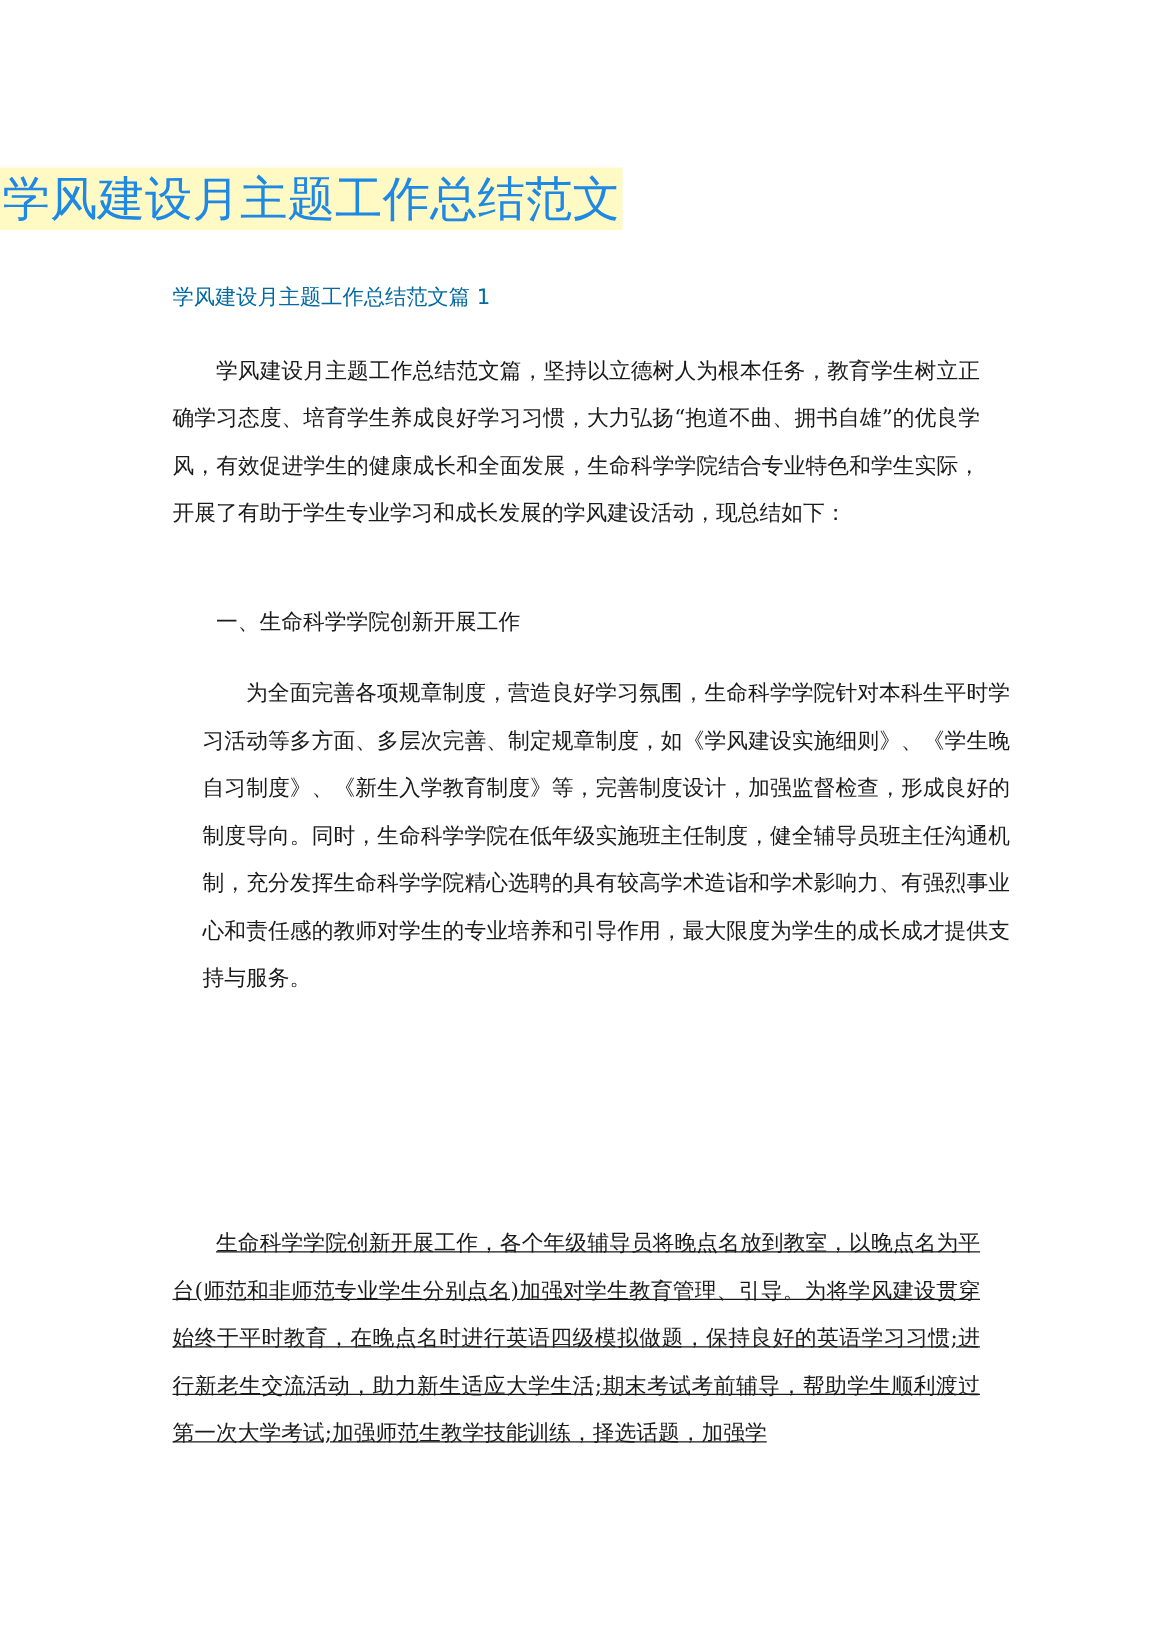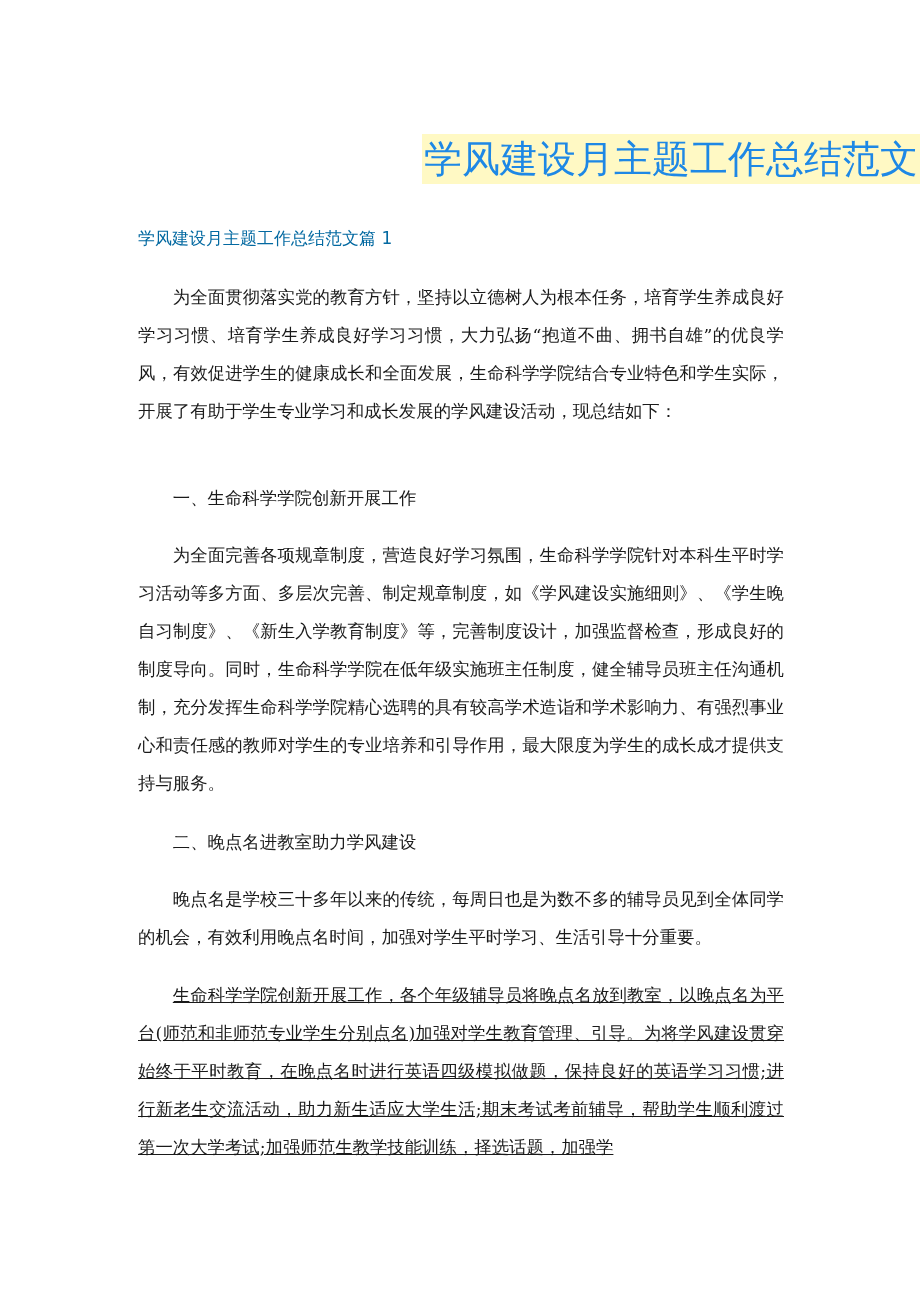--- a/index.html
+++ b/index.html
@@ -19,21 +19,21 @@
       position: absolute;
       left: 0; top: 0;
       width: 920px;
       height: 1302px;
     }
     .title-wrap {
       position: absolute;
       top: 134px;
       left: 0;
       width: 920px;
-      text-align: right;
+      text-align: left;
     }
     .title {
       display: inline-block;
       background: #fff9c4;
       color: #1e88e5;
       font-family: "DejaVu Sans", "Liberation Sans", sans-serif;
       font-size: 38px;
       line-height: 48px;
       padding: 1px 2px;
       letter-spacing: 0px;
@@ -70,24 +70,22 @@
 </head>
 <body>
 
 <div class="page">
   <div class="title-wrap">
     <span class="title">学风建设月主题工作总结范文</span>
   </div>
 
   <div class="subheading">学风建设月主题工作总结范文篇 1</div>
 
-  <p class="para" style="top:278px;">为全面贯彻落实党的教育方针，坚持以立德树人为根本任务，培育学生养成良好学习习惯、培育学生养成良好学习习惯，大力弘扬“抱道不曲、拥书自雄”的优良学风，有效促进学生的健康成长和全面发展，生命科学学院结合专业特色和学生实际，开展了有助于学生专业学习和成长发展的学风建设活动，现总结如下：</p>
+  <p class="para" style="top:278px;">学风建设月主题工作总结范文篇，坚持以立德树人为根本任务，教育学生树立正确学习态度、培育学生养成良好学习习惯，大力弘扬“抱道不曲、拥书自雄”的优良学风，有效促进学生的健康成长和全面发展，生命科学学院结合专业特色和学生实际，开展了有助于学生专业学习和成长发展的学风建设活动，现总结如下：</p>
 
   <p class="section-head" style="top:479px;">一、生命科学学院创新开展工作</p>
 
-  <p class="para" style="top:536px;">为全面完善各项规章制度，营造良好学习氛围，生命科学学院针对本科生平时学习活动等多方面、多层次完善、制定规章制度，如《学风建设实施细则》、《学生晚自习制度》、《新生入学教育制度》等，完善制度设计，加强监督检查，形成良好的制度导向。同时，生命科学学院在低年级实施班主任制度，健全辅导员班主任沟通机制，充分发挥生命科学学院精心选聘的具有较高学术造诣和学术影响力、有强烈事业心和责任感的教师对学生的专业培养和引导作用，最大限度为学生的成长成才提供支持与服务。</p>
+  <p class="para" style="top:536px;margin-left:24px;">为全面完善各项规章制度，营造良好学习氛围，生命科学学院针对本科生平时学习活动等多方面、多层次完善、制定规章制度，如《学风建设实施细则》、《学生晚自习制度》、《新生入学教育制度》等，完善制度设计，加强监督检查，形成良好的制度导向。同时，生命科学学院在低年级实施班主任制度，健全辅导员班主任沟通机制，充分发挥生命科学学院精心选聘的具有较高学术造诣和学术影响力、有强烈事业心和责任感的教师对学生的专业培养和引导作用，最大限度为学生的成长成才提供支持与服务。</p>
 
-  <p class="section-head" style="top:823px;">二、晚点名进教室助力学风建设</p>
 
-  <p class="para" style="top:880px;">晚点名是学校三十多年以来的传统，每周日也是为数不多的辅导员见到全体同学的机会，有效利用晚点名时间，加强对学生平时学习、生活引导十分重要。</p>
 
   <p class="para" style="top:976px;text-decoration:underline;">生命科学学院创新开展工作，各个年级辅导员将晚点名放到教室，以晚点名为平台(师范和非师范专业学生分别点名)加强对学生教育管理、引导。为将学风建设贯穿始终于平时教育，在晚点名时进行英语四级模拟做题，保持良好的英语学习习惯;进行新老生交流活动，助力新生适应大学生活;期末考试考前辅导，帮助学生顺利渡过第一次大学考试;加强师范生教学技能训练，择选话题，加强学</p>
 </div>
 
 </body></html>

